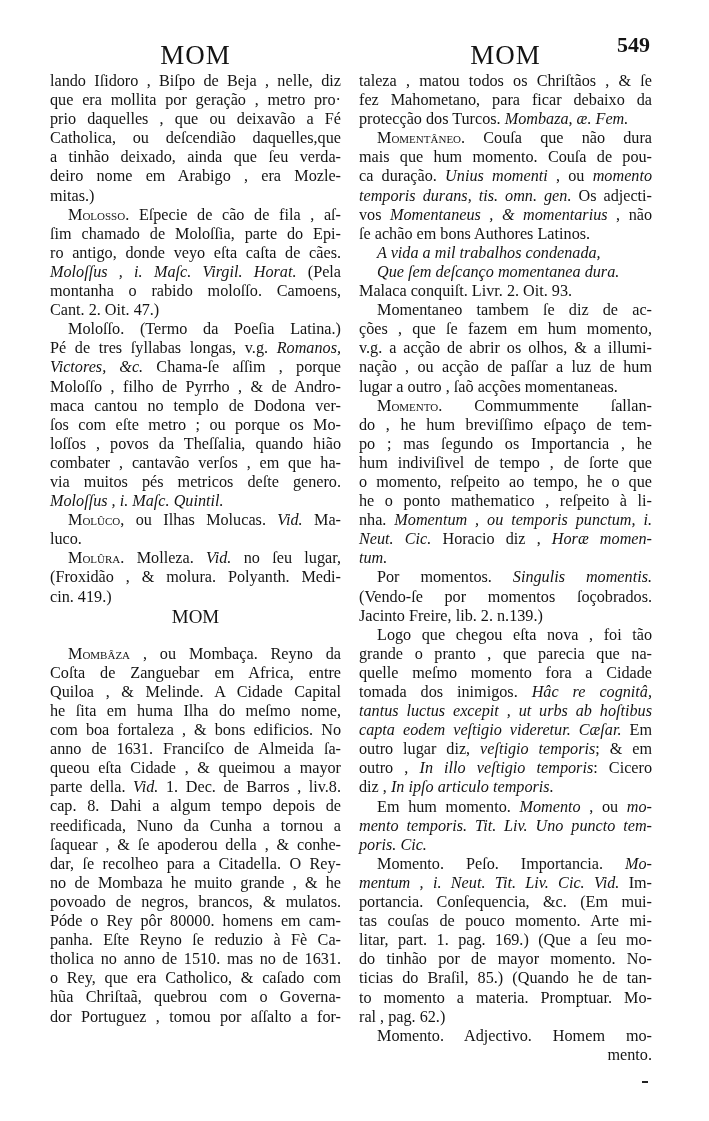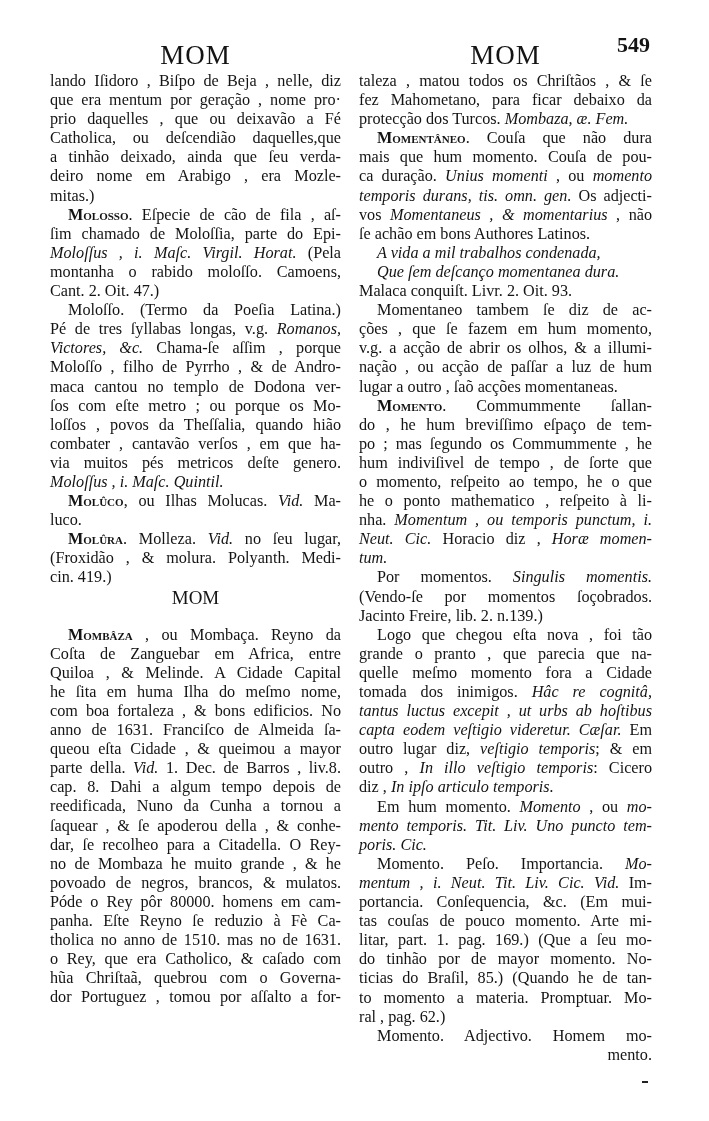--- a/index.html
+++ b/index.html
@@ -13,41 +13,42 @@
                  font-size: 27px; letter-spacing: 1px; }
   .head .pageno { position: absolute; top: 32px; right: 2px; font-size: 22px; font-weight: bold; }
   .text { font-size: 16.2px; line-height: 19.1px; }
   .line { display: block; white-space: nowrap; text-align: justify; text-align-last: justify; height: 19.1px; }
   .line.last { text-align-last: left; }
   .line.indent { padding-left: 18px; }
   .line.verse { padding-left: 18px; text-align-last: left; }
   .line.right { text-align: right; text-align-last: right; }
   .line.center { text-align: center; text-align-last: center; font-size: 19px; }
   .gap { height: 19px; }
-  .sc { font-variant: small-caps; font-weight: bold; }
+  .sc { font-variant: small-caps; }
   i, .it { }
   .dash { position: absolute; left: 642px; top: 1081px; width: 6px; height: 2px; background: #222; }
 </style>
 </head>
 <body>
 
 <div class="col" id="col-left">
   <div class="head">
     <div class="title">MOM</div>
   </div>
   <div class="text" id="left-text">
       <span class="line ">lando Iſidoro , Biſpo de Beja , nelle, diz</span>
-      <span class="line ">que era mentum por geração , nome pro·</span>
+      <span class="line ">que era mollita por geração , metro pro·</span>
       <span class="line ">prio daquelles , que ou deixavão a Fé</span>
       <span class="line ">Catholica, ou deſcendião daquelles,que</span>
       <span class="line ">a tinhão deixado, ainda que ſeu verda-</span>
       <span class="line ">deiro nome em Arabigo , era Mozle-</span>
       <span class="line last">mitas.)</span>
       <span class="line indent"><span class="sc">Molosso</span>. Eſpecie de cão de fila , aſ-</span>
       <span class="line ">ſim chamado de Moloſſia, parte do Epi-</span>
+      <span class="line ">ro antigo, donde veyo eſta caſta de cães.</span>
       <span class="line "><i>Moloſſus , i. Maſc. Virgil. Horat.</i> (Pela</span>
       <span class="line ">montanha o rabido moloſſo. Camoens,</span>
       <span class="line last">Cant. 2. Oit. 47.)</span>
       <span class="line indent">Moloſſo. (Termo da Poeſia Latina.)</span>
       <span class="line ">Pé de tres ſyllabas longas, v.g. <i>Romanos,</i></span>
       <span class="line "><i>Victores, &amp;c.</i> Chama-ſe aſſim , porque</span>
       <span class="line ">Moloſſo , filho de Pyrrho , &amp; de Andro-</span>
       <span class="line ">maca cantou no templo de Dodona ver-</span>
       <span class="line ">ſos com eſte metro ; ou porque os Mo-</span>
       <span class="line ">loſſos , povos da Theſſalia, quando hião</span>
@@ -102,21 +103,21 @@
       <span class="line verse"><i>A vida a mil trabalhos condenada,</i></span>
       <span class="line verse"><i>Que ſem deſcanço momentanea dura.</i></span>
       <span class="line last">Malaca conquiſt. Livr. 2. Oit. 93.</span>
       <span class="line indent">Momentaneo tambem ſe diz de ac-</span>
       <span class="line ">ções , que ſe fazem em hum momento,</span>
       <span class="line ">v.g. a acção de abrir os olhos, &amp; a illumi-</span>
       <span class="line ">nação , ou acção de paſſar a luz de hum</span>
       <span class="line last">lugar a outro , ſaõ acções momentaneas.</span>
       <span class="line indent"><span class="sc">Momento</span>. Commummente ſallan-</span>
       <span class="line ">do , he hum breviſſimo eſpaço de tem-</span>
-      <span class="line ">po ; mas ſegundo os Commummente , he</span>
+      <span class="line ">po ; mas ſegundo os Importancia , he</span>
       <span class="line ">hum indiviſivel de tempo , de ſorte que</span>
       <span class="line ">o momento, reſpeito ao tempo, he o que</span>
       <span class="line ">he o ponto mathematico , reſpeito à li-</span>
       <span class="line ">nha. <i>Momentum , ou temporis punctum, i.</i></span>
       <span class="line "><i>Neut. Cic.</i> Horacio diz , <i>Horæ momen-</i></span>
       <span class="line last"><i>tum.</i></span>
       <span class="line indent">Por momentos. <i>Singulis momentis.</i></span>
       <span class="line ">(Vendo-ſe por momentos ſoçobrados.</span>
       <span class="line last">Jacinto Freire, lib. 2. n.139.)</span>
       <span class="line indent">Logo que chegou eſta nova , foi tão</span>

